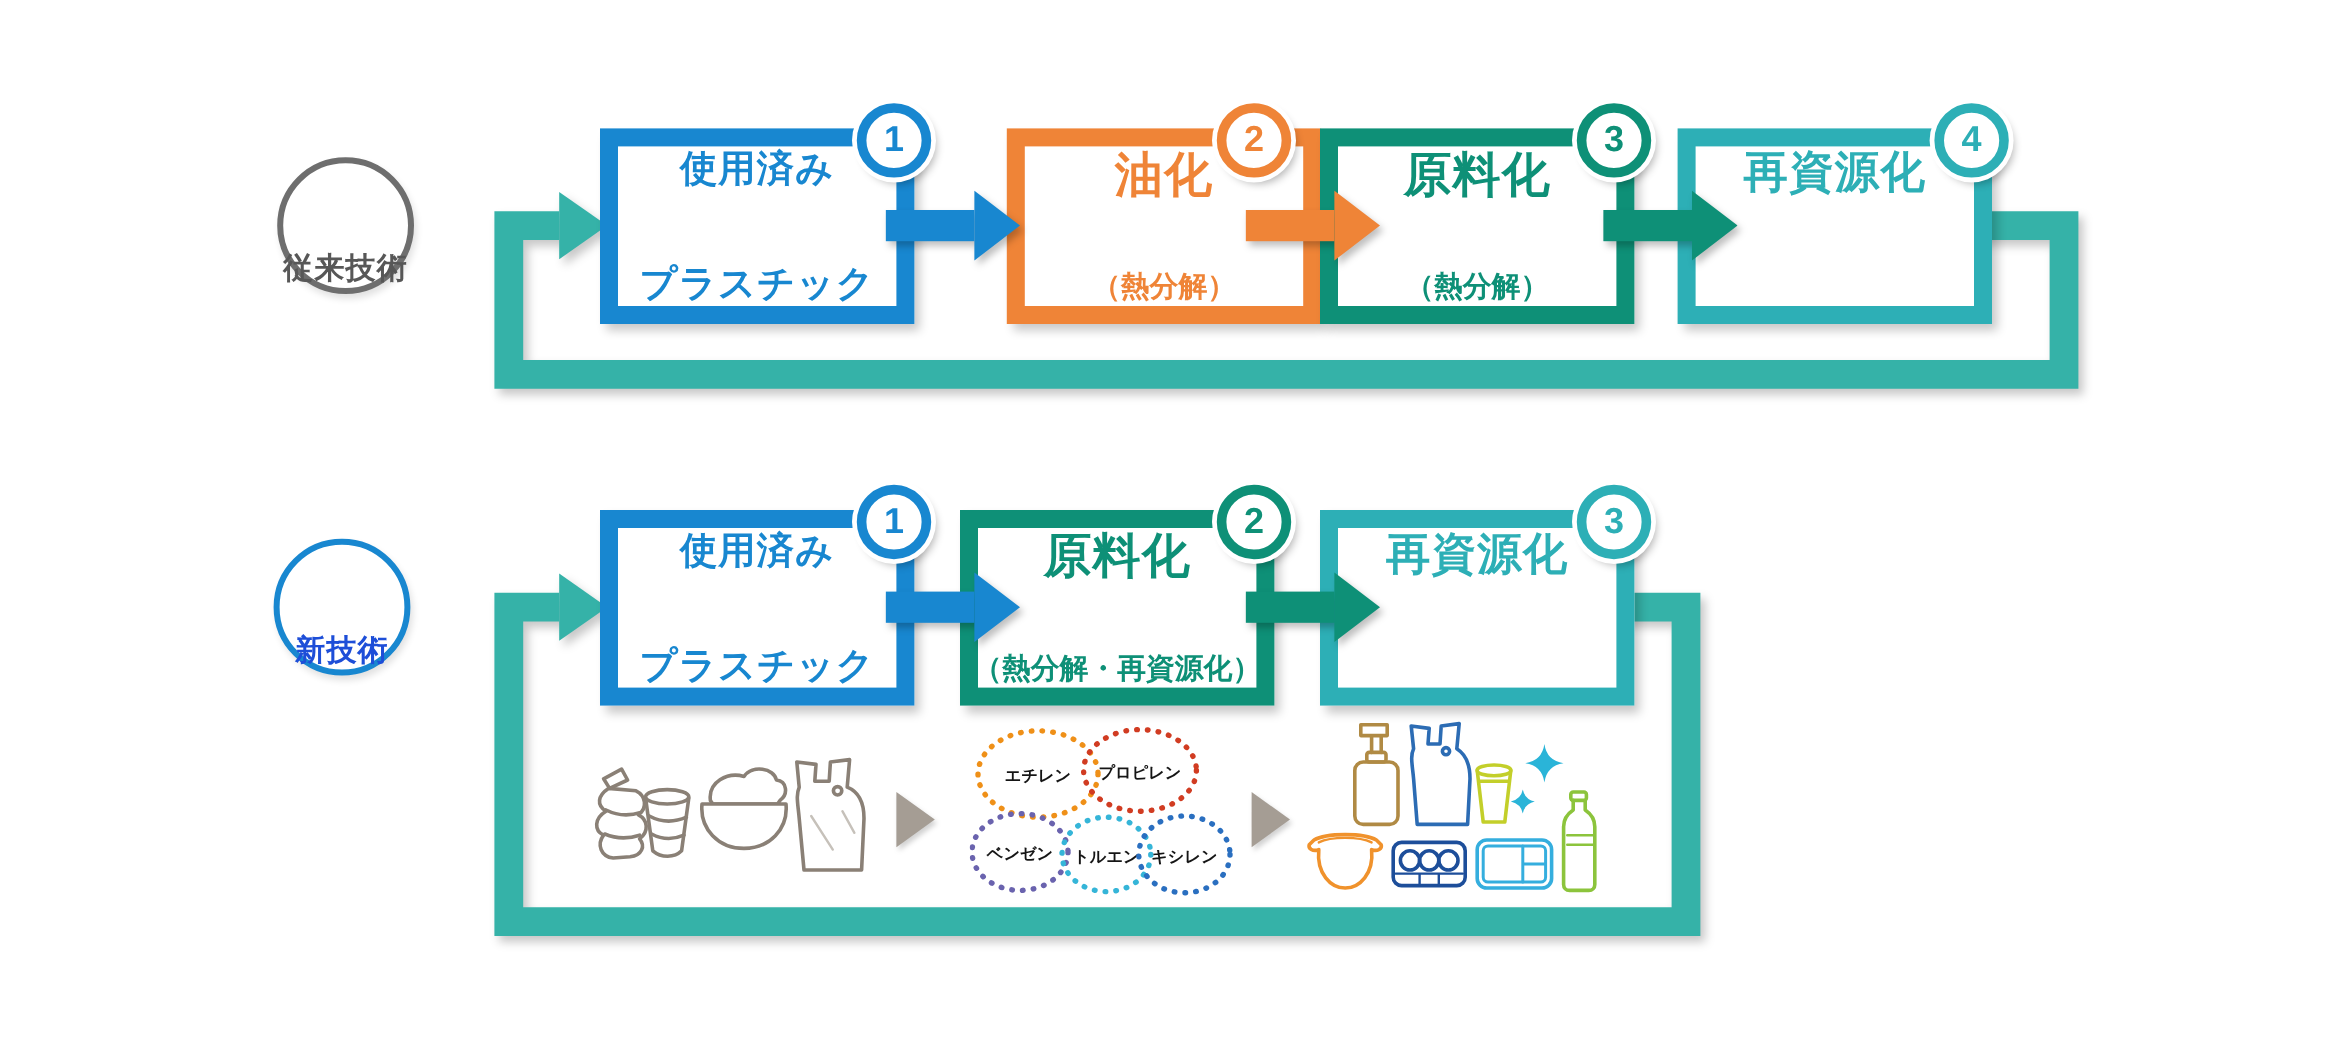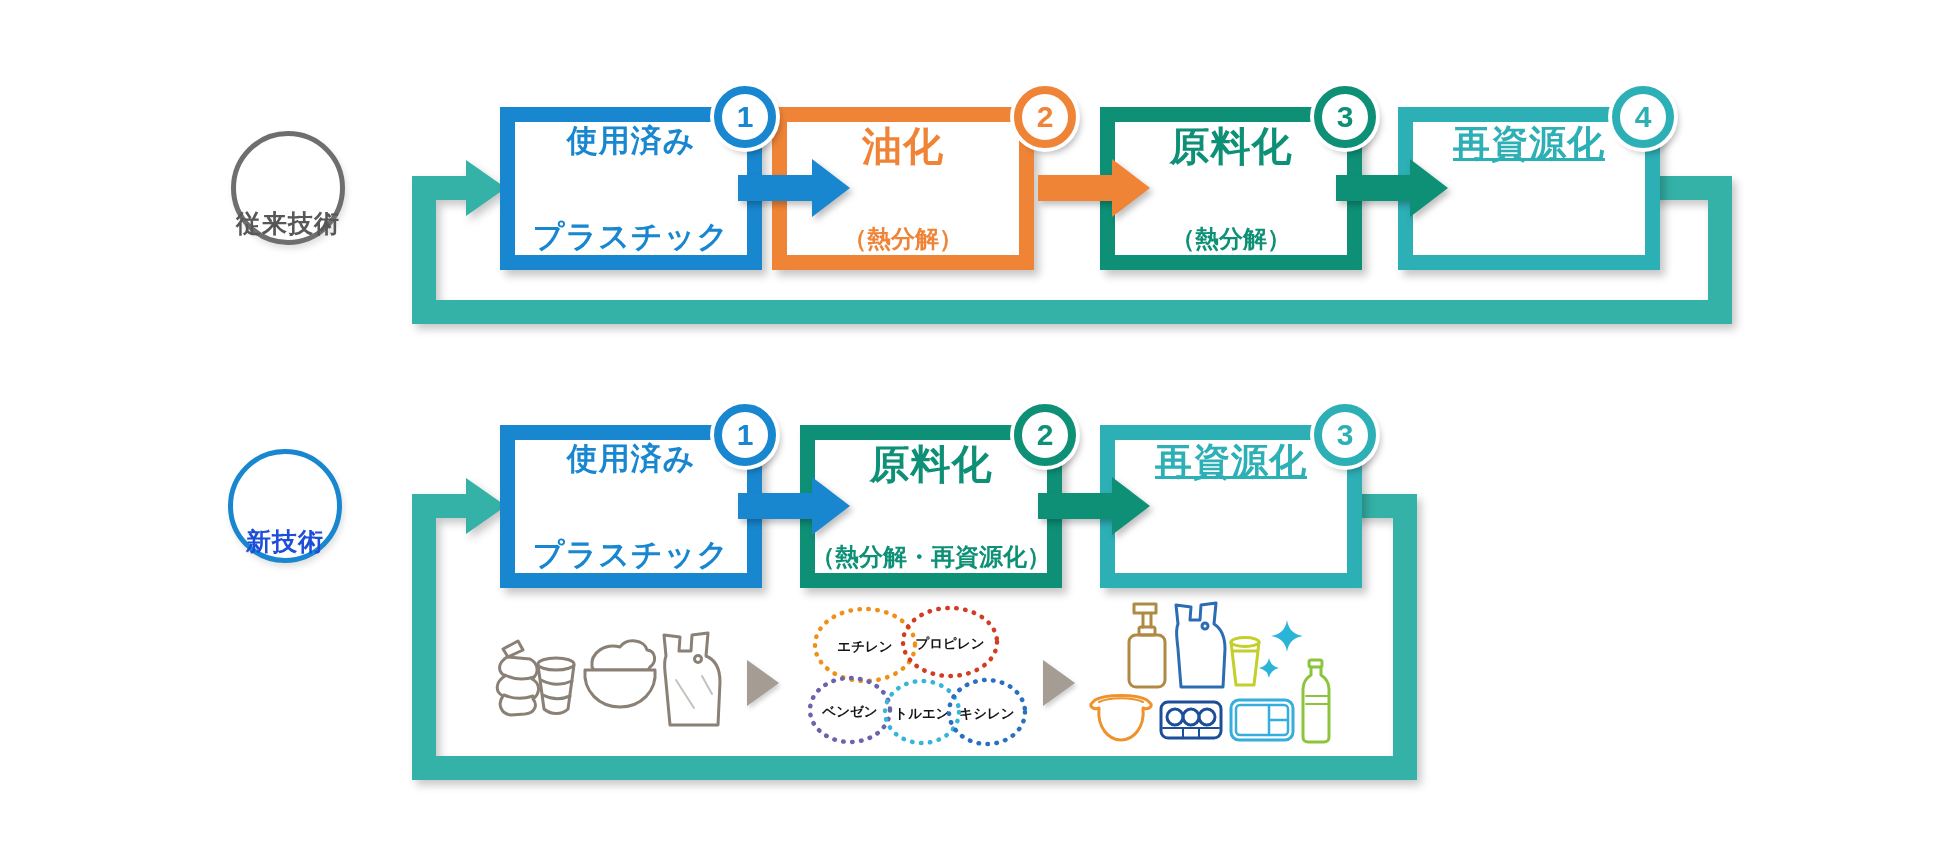--- a/index.html
+++ b/index.html
@@ -19,21 +19,21 @@
   .box{
     position:absolute;width:262px;height:163px;box-sizing:border-box;
     border:15px solid;background:#fff;z-index:2;
     display:flex;flex-direction:column;align-items:center;justify-content:space-between;
     box-shadow:5px 6px 8px rgba(0,0,0,.22);
     text-align:center;font-weight:bold;
   }
   .box .l1,.box .l2{line-height:1.2;letter-spacing:1px;white-space:nowrap;}
   .box.size-s .l1,.box.size-s .l2{font-size:31px;}
   .box.size-l .l1{font-size:40px;}
-  .box.size-m .l1{font-size:37px;text-decoration:underline;}
+  .box.size-m .l1{font-size:37px;}
   .box .sub{font-size:24px;margin-top:4px;letter-spacing:0;white-space:nowrap;}
   .box .sub:empty,.box .l2:empty{display:none;}
   
   .badge{
     position:absolute;width:62px;height:62px;border-radius:50%;box-sizing:border-box;
     border:8px solid;background:#fff;z-index:4;
     display:flex;align-items:center;justify-content:center;
     font-size:30px;font-weight:bold;
     box-shadow:0 0 0 4px #fff,4px 5px 7px rgba(0,0,0,.3);
   }
@@ -81,21 +81,21 @@
 
   <div class="tech-circle" style="left:231px;top:131px;border-color:#6E6E6E;color:#575757;">
     <span>従来技術</span>
   </div>
 
   <div class="box size-s c-blue" style="left:500px;top:107px;">
     <div class="l1">使用済み</div>
     <div class="l2">プラスチック</div>
 
   </div>
-  <div class="box size-l c-orange" style="left:772px;top:107px;gap:40px;">
+  <div class="box size-l c-orange" style="left:839px;top:107px;gap:40px;">
     <div class="l1">油化</div>
 
     <div class="sub">（熱分解）</div>
   </div>
   <div class="box size-l c-dteal" style="left:1100px;top:107px;">
     <div class="l1">原料化</div>
 
     <div class="sub">（熱分解）</div>
   </div>
   <div class="box size-m c-teal" style="left:1398px;top:107px;">

